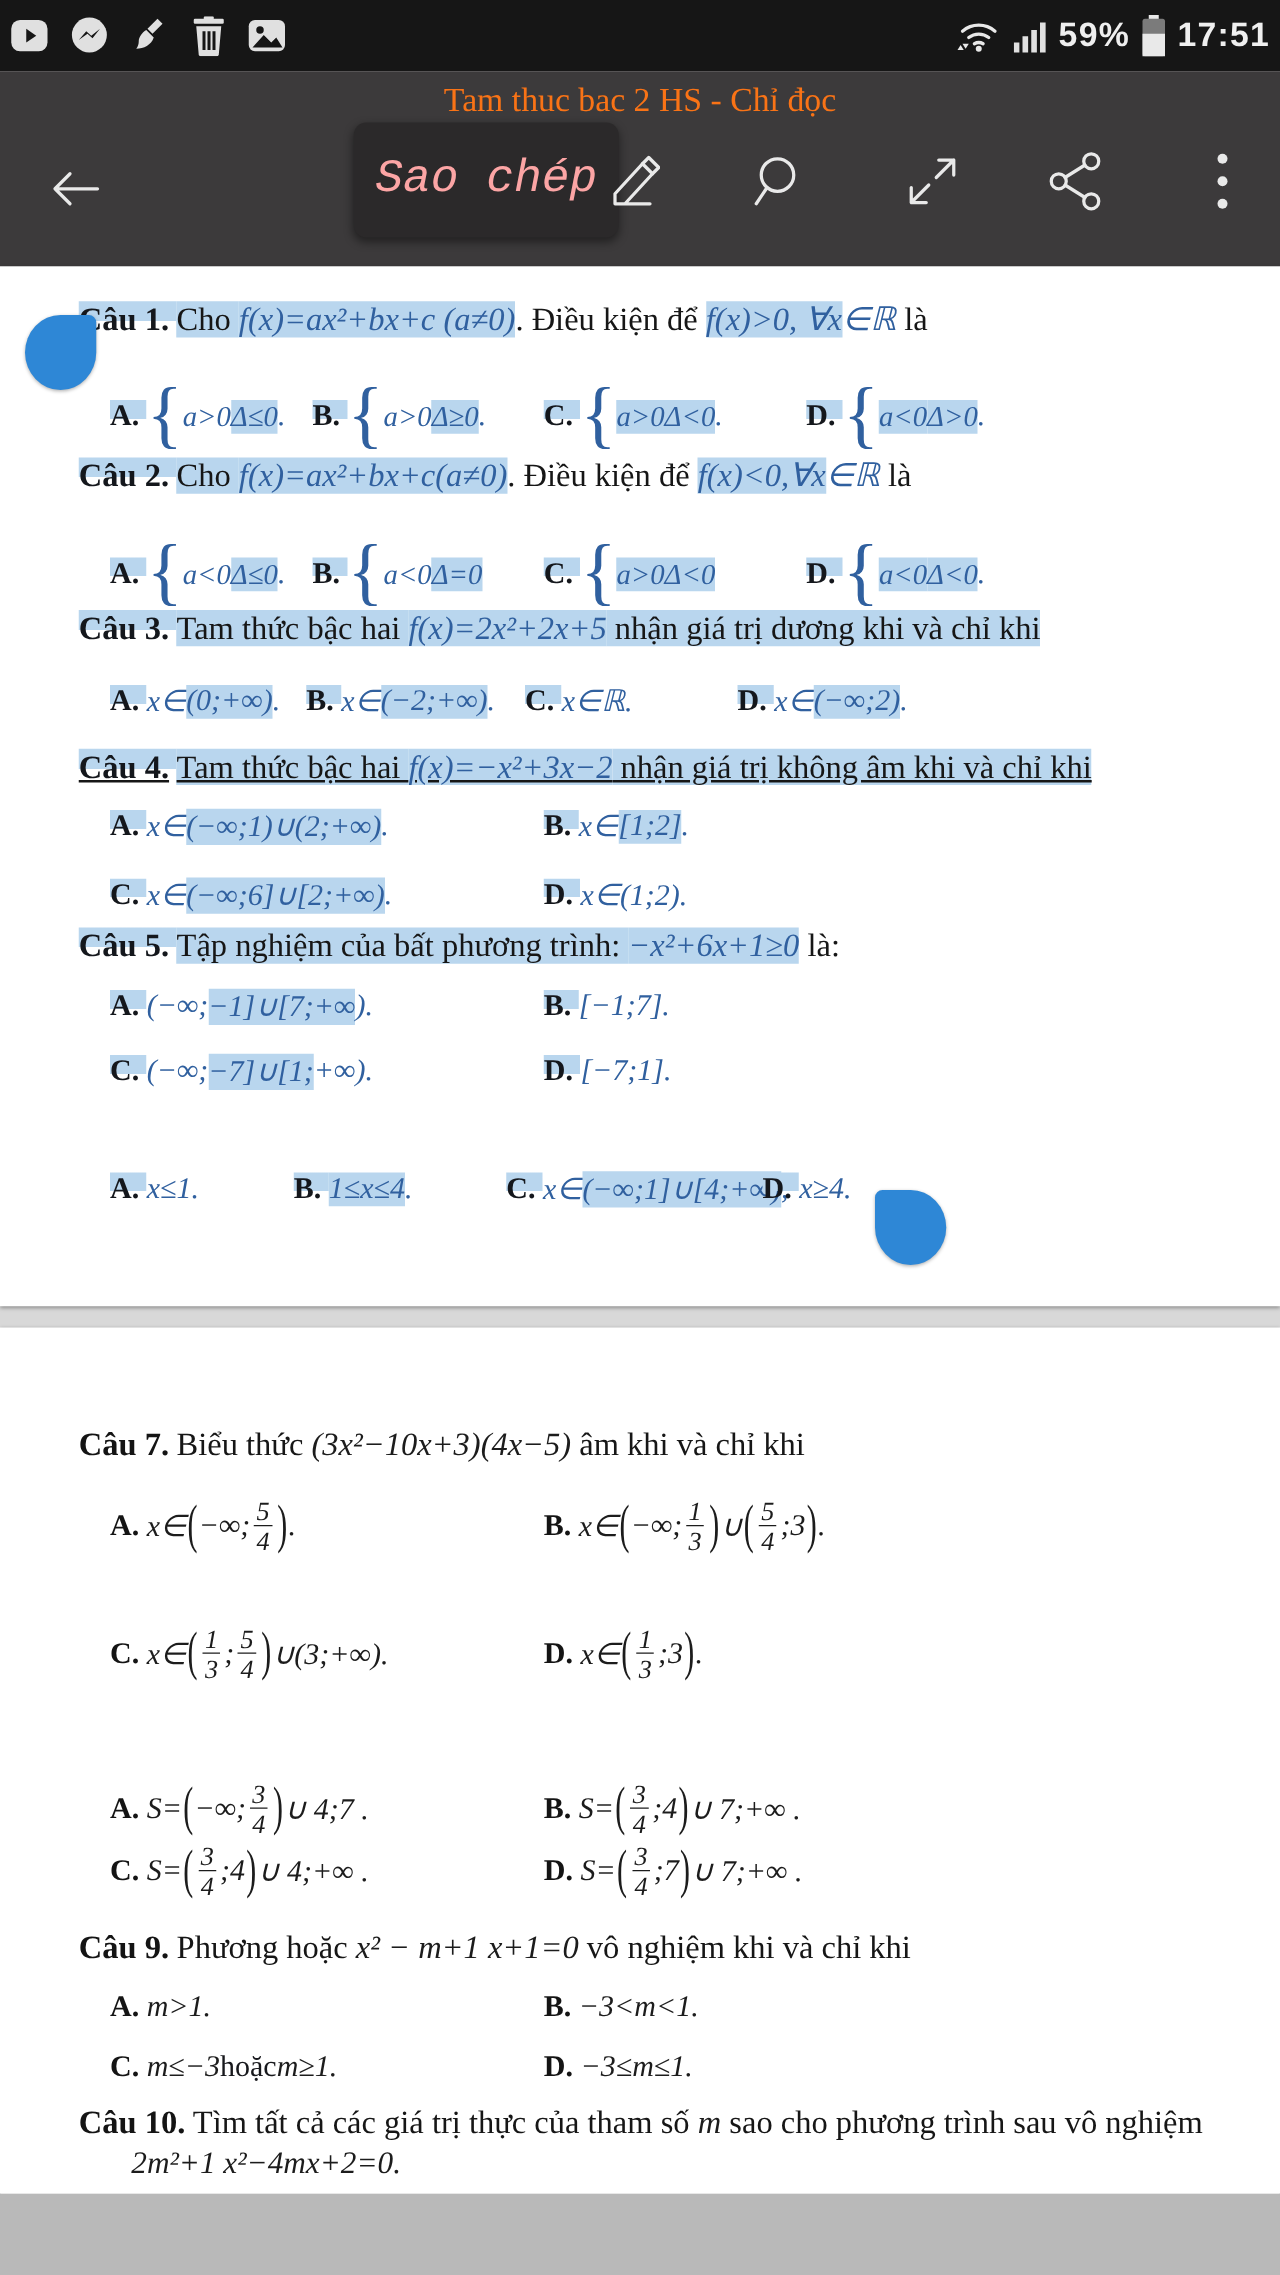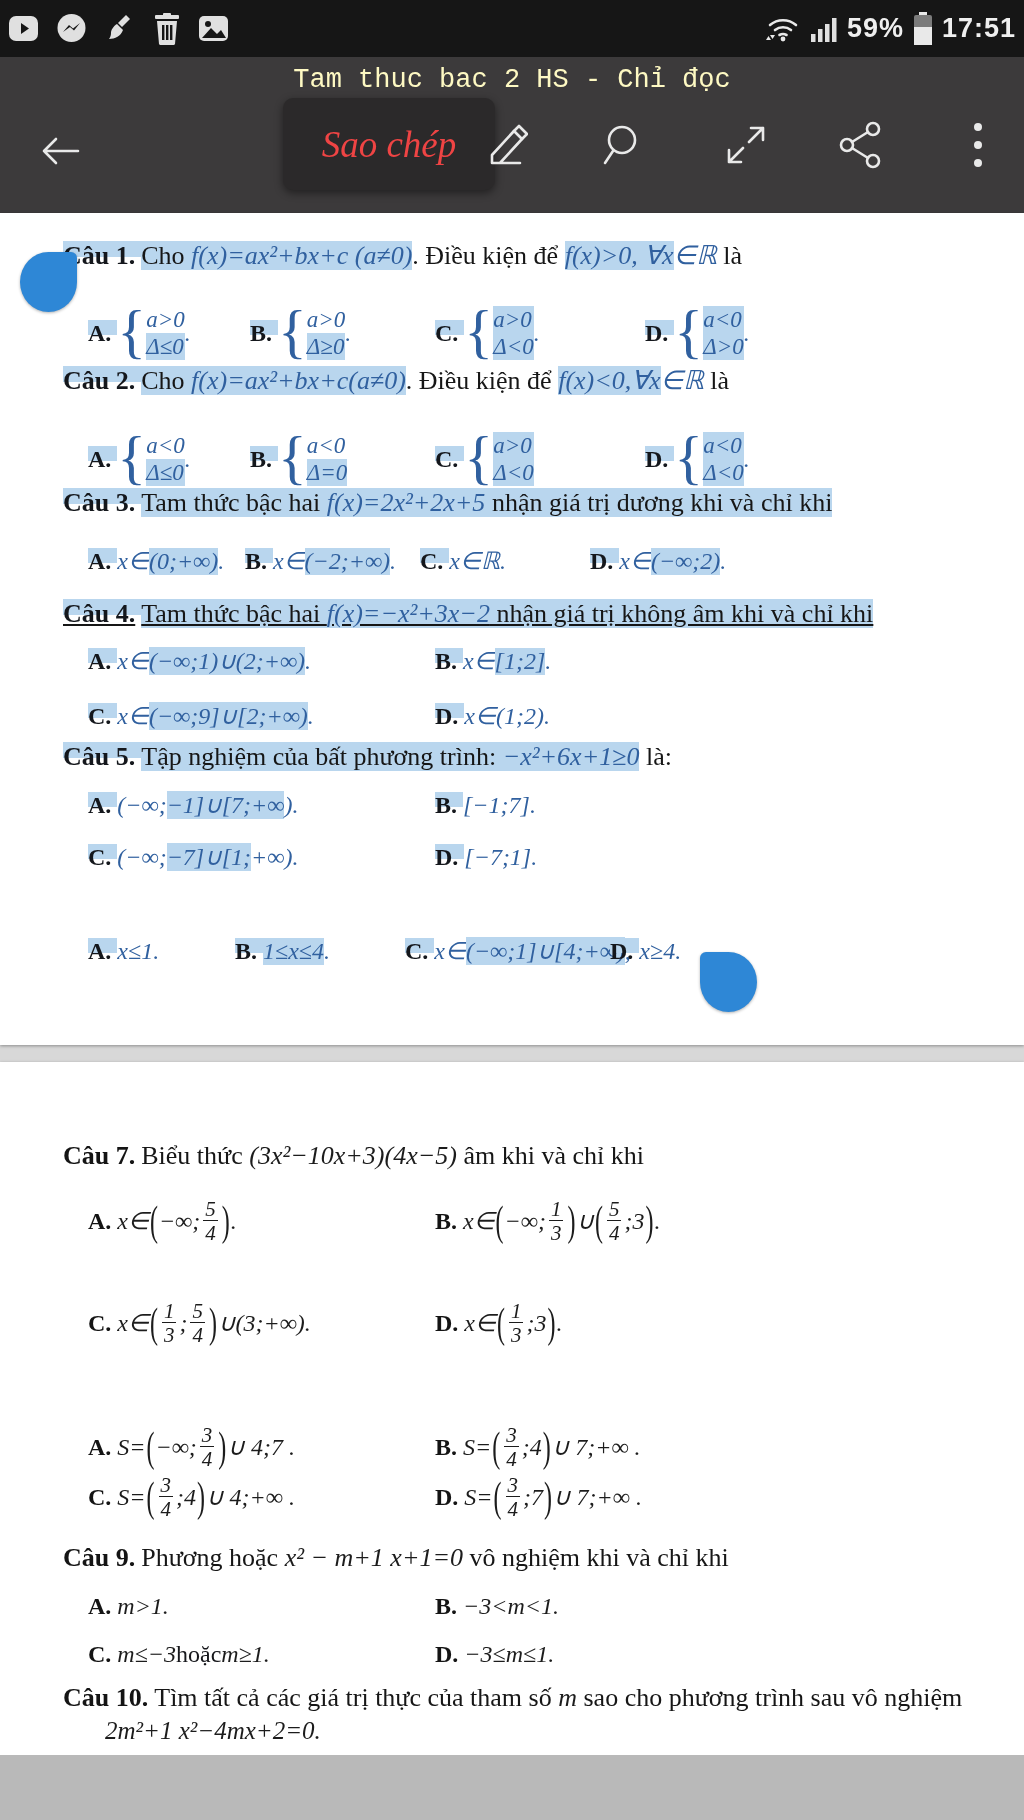--- a/index.html
+++ b/index.html
@@ -6,26 +6,26 @@
   .screen{position:relative;width:1024px;height:1755px;overflow:hidden;background:#d8d8d8;
           font-family:"Liberation Serif",serif;}
   
   .statusbar{position:absolute;left:0;top:0;width:1024px;height:57px;background:#161616;}
   .sb-left{position:absolute;left:8px;top:0;height:57px;display:flex;align-items:center;gap:17px;}
   .sb-right{position:absolute;right:8px;top:0;height:57px;display:flex;align-items:center;gap:9px;}
   .sb-txt{color:#efefef;font-family:"Liberation Sans",sans-serif;font-weight:bold;font-size:27px;letter-spacing:1px;}
   .sb-icon{display:block;}
   
   .header{position:absolute;left:0;top:57px;width:1024px;height:156px;background:#3c3a3b;border-bottom:1px solid #262424;}
-  .title{position:absolute;left:0;top:8px;width:100%;text-align:center;color:#fef9c3;
-         font-family:Liberation Mono, monospace;font-size:27px;}
+  .title{position:absolute;left:0;top:8px;width:100%;text-align:center;color:#f97316;
+         font-family:Liberation Serif, serif;font-size:27px;}
   .back{position:absolute;left:34px;top:72px;width:56px;height:44px;cursor:pointer;}
   .tooltip{position:absolute;left:283px;top:41px;width:212px;height:92px;background:#2b292a;border-radius:10px;
            box-shadow:0 3px 8px rgba(0,0,0,.45);display:flex;align-items:center;justify-content:center;cursor:pointer;}
-  .tooltip span{color:#ef4444;font-size:37px;font-style:italic;font-family:Liberation Serif, serif;}
+  .tooltip span{color:#fca5a5;font-size:37px;font-style:italic;font-family:Liberation Mono, monospace;}
   .hicon{position:absolute;top:58px;width:56px;height:60px;display:flex;align-items:center;justify-content:center;cursor:pointer;}
   .hi-pen{left:478px;} .hi-search{left:596px;} .hi-expand{left:718px;} .hi-share{left:832px;} .hi-more{left:950px;}
   
   .page{position:absolute;left:0;width:1024px;background:#ffffff;box-shadow:0 1px 3px rgba(0,0,0,.35);}
   .p1{top:213px;height:832px;} .p2{top:1062px;height:758px;}
   .qhost{position:relative;width:100%;height:100%;}
   .row{position:absolute;left:63px;right:12px;white-space:nowrap;}
   .qline{font-size:26px;color:#161616;height:36px;line-height:36px;}
   .qlabel,.olabel{font-weight:bold;color:#14171c;padding-right:6px;}
   .p2 .qlabel,.p2 .olabel{color:#141414;}
@@ -43,21 +43,21 @@
   .cols2 .opt:nth-child(1){left:25px;} .cols2 .opt:nth-child(2){left:372px;}
   .indent{padding-left:42px;font-size:25px;height:34px;line-height:34px;}
   
   .m{font-style:italic;font-family:"Liberation Serif",serif;}
   .p1 .m{color:#30609f;} .p2 .m{color:#1c1c1c;}
   .hl{background:#b9d6ee;}
   .hl-top{background:linear-gradient(#b9d6ee 0 55%,transparent 55%);}
   .sys{display:inline-flex;align-items:center;}
   .sys .lb{font-size:60px;font-weight:300;font-style:normal;line-height:.9;transform:translateY(-2px);}
   .p1 .sys .lb{color:#30609f;}
-  .sys .ln{display:flex;flex-direction:column;font-size:23px;line-height:27px;}
+  .sys .ln{display:flex;flex-direction:row;font-size:23px;line-height:27px;}
   .frac{display:inline-flex;flex-direction:column;align-items:center;vertical-align:middle;
         line-height:1.05;font-size:21px;margin:0 3px;}
   .frac .den{border-top:1.6px solid currentColor;padding:1px 2px 0;}
   .frac .num{padding:0 2px;}
   .p2 .frac{color:#1c1c1c;font-style:italic;}
   .par{display:inline-block;transform:scaleY(1.8);font-style:normal;font-weight:300;padding:0 1px;}
   
   .handle{position:absolute;width:57px;height:60px;background:#2e87d6;box-shadow:0 1px 3px rgba(0,0,0,.3);cursor:grab;}
   .h-start{left:20px;top:252px;border-radius:50% 6px 50% 50%;}
   .h-end{left:700px;top:952px;border-radius:6px 50% 50% 50%;}
@@ -298,21 +298,21 @@
             <b class="olabel hl-top">B.</b>
             <span class="m">x∈</span>
             <span class="m hl">[1;2]</span>
             <span class="m">.</span>
           </span>
         </div>
         <div class="row q4-r2 optrow cols2">
           <span class="opt">
             <b class="olabel hl-top">C.</b>
             <span class="m">x∈</span>
-            <span class="m hl">(−∞;9]∪[2;+∞)</span>
+            <span class="m hl">(−∞;6]∪[2;+∞)</span>
             <span class="m">.</span>
           </span>
           <span class="opt">
             <b class="olabel hl-top">D.</b>
             <span class="m">x∈(1;2).</span>
           </span>
         </div>
         <div class="row q5-r0 qline "><b class="qlabel hl-top">Câu 5.</b><span class=" hl">Tập nghiệm của bất phương trình: </span><span class="m hl">−x²+6x+1≥0</span><span class=""> là:</span></div>
         <div class="row q5-r1 optrow cols2">
           <span class="opt">

